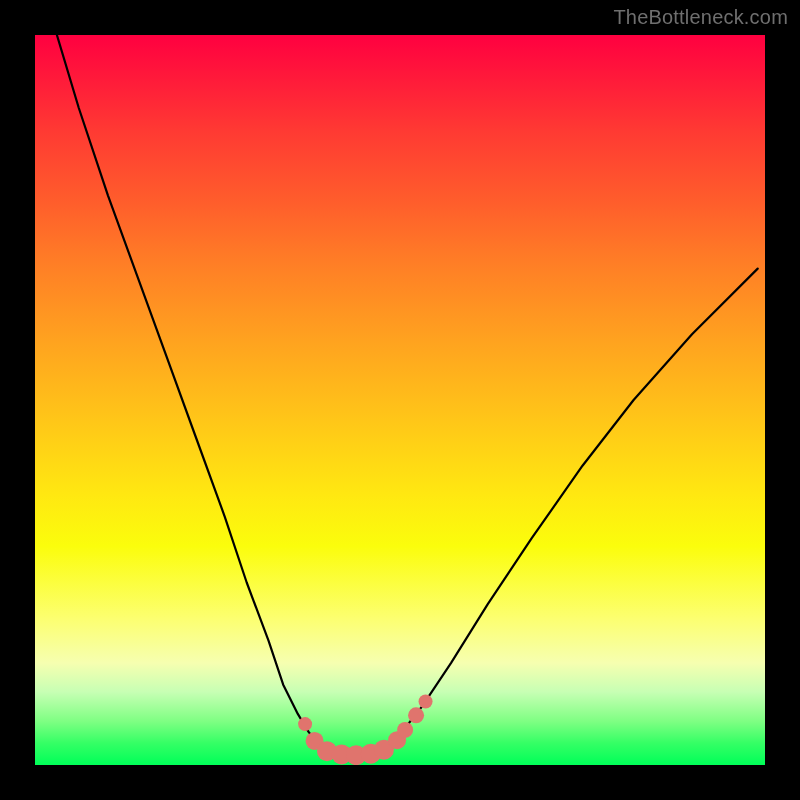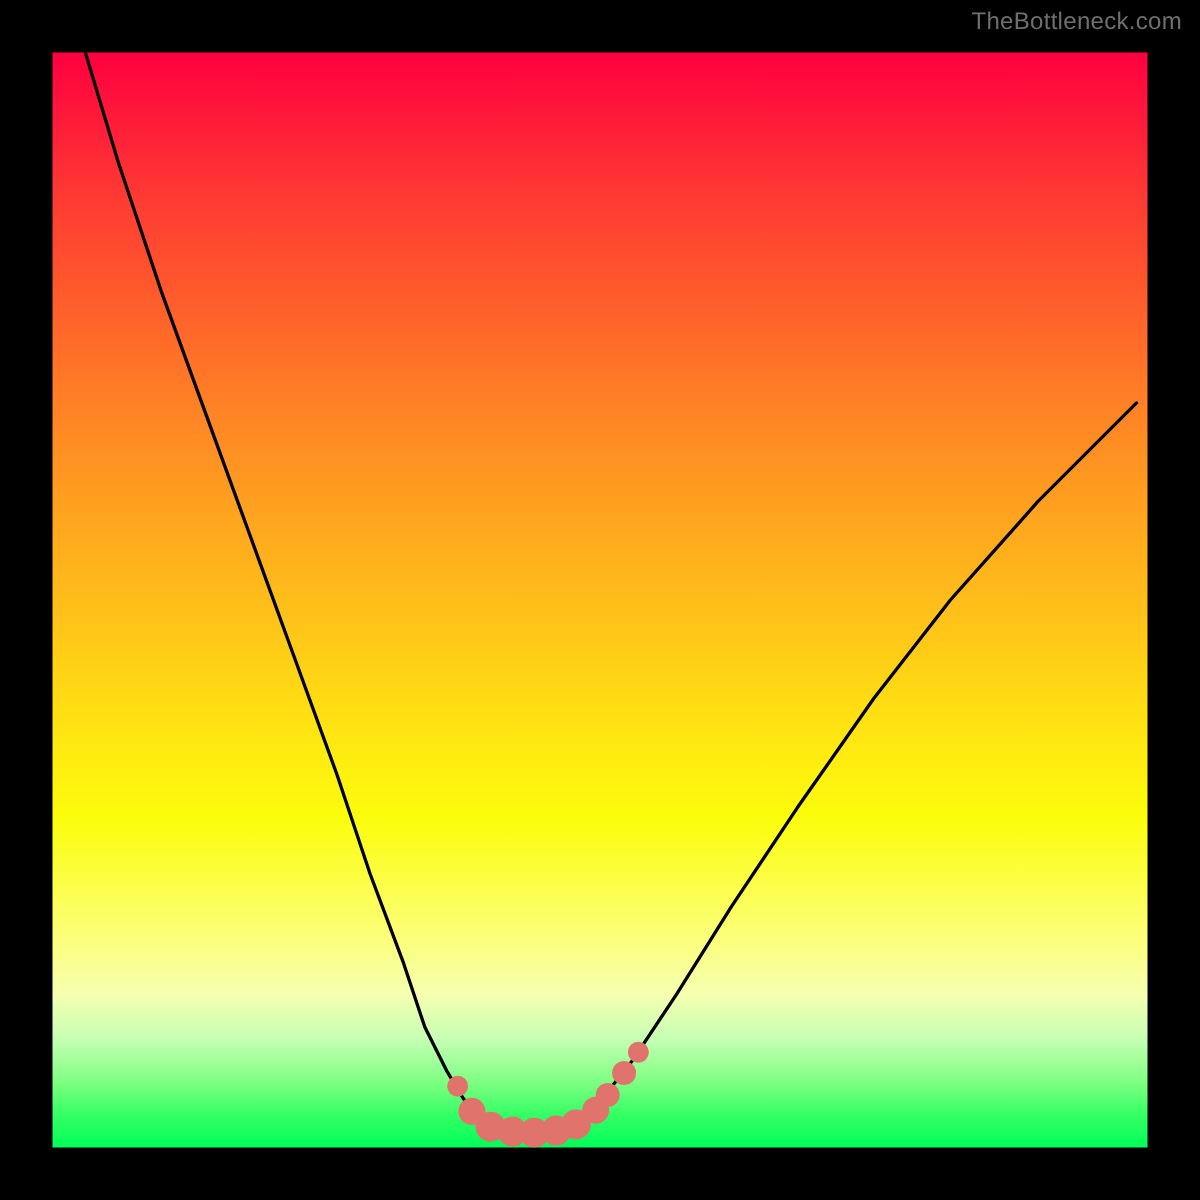--- a/index.html
+++ b/index.html
@@ -48,21 +48,21 @@
   .plot svg {
     position: absolute;
     left: 0;
     top: 0;
   }
   .watermark {
     position: absolute;
     top: 6px;
     right: 12px;
     color: #6f6f6f;
-    font-size: 16px;
+    font-size: 20px;
     font-weight: 500;
     letter-spacing: 0.2px;
     user-select: none;
   }
 </style>
 </head>
 <body>
 
 <div class="frame">
   <div class="watermark">TheBottleneck.com</div>

